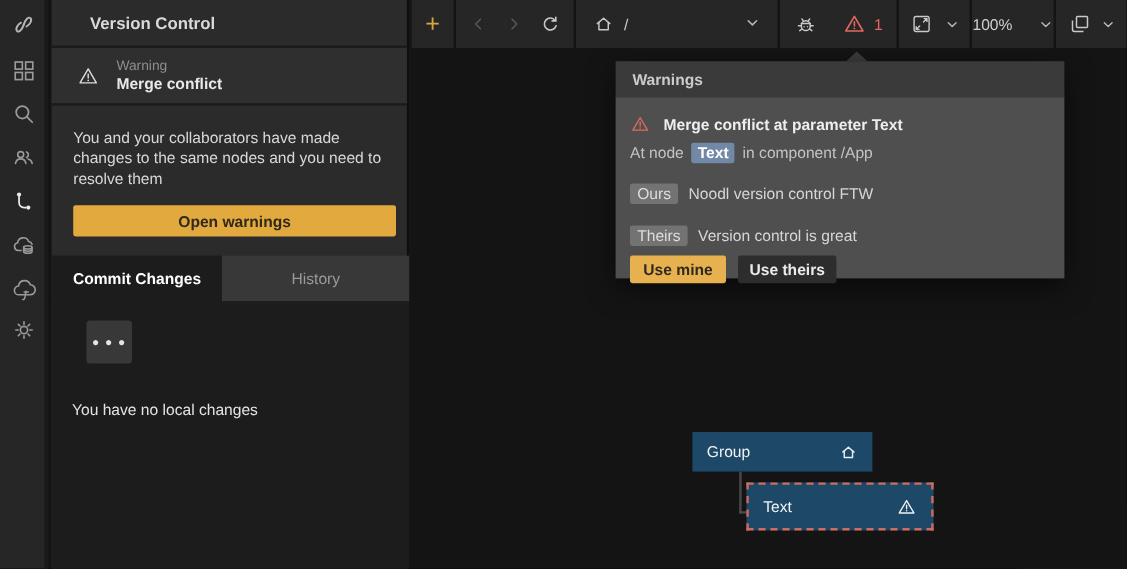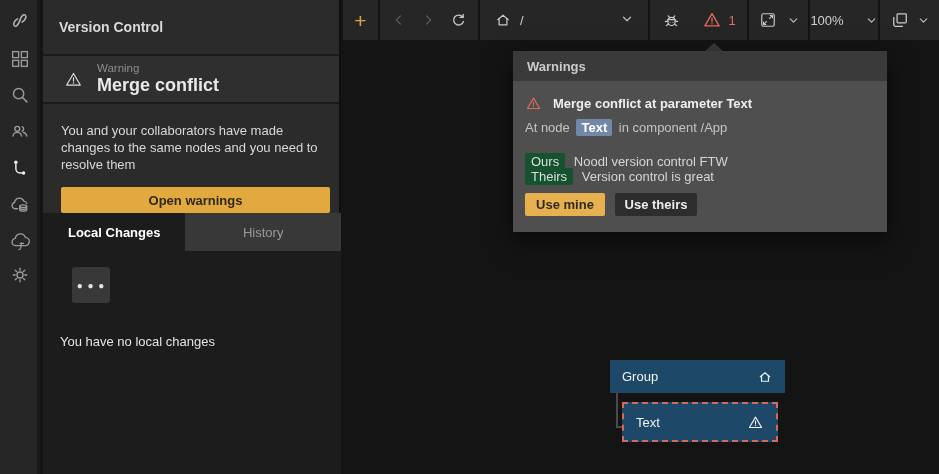--- a/index.html
+++ b/index.html
@@ -20,31 +20,31 @@
     display:flex; align-items:center; justify-content:center; cursor:pointer;
   }
   .rail-btn svg { display:block; }
 
   
   .panel {
     position:absolute; left:43px; top:0; width:298px; height:474px;
     background:#2b2b2b; border-right:2px solid #0f0f0f;
   }
   .panel-header {
-    height:56px; display:flex; align-items:center; padding-left:16px;
+    height:40px; display:flex; align-items:center; padding-left:32px;
     border-bottom:2px solid #1b1b1b;
     font-size:14px; font-weight:bold; color:#d9d9d9;
   }
   .warning-block {
     height:48px; background:#2f2f2f; border-bottom:2px solid #1b1b1b;
     display:flex; align-items:center; padding-left:21px; gap:14px;
   }
   .warning-block .texts { display:flex; flex-direction:column; gap:1px; }
   .warning-block .w-label { font-size:11.5px; color:#8e8e8e; }
-  .warning-block .w-title { font-size:18px; font-weight:bold; color:#e9e9e9; }
+  .warning-block .w-title { font-size:13px; font-weight:bold; color:#e9e9e9; }
   .panel-desc {
     padding:18px 14px 0 18px; width:298px;
     font-size:13px; line-height:17px; color:#d8d8d8;
   }
   .open-warnings {
     display:block; margin:14px 0 0 18px; width:269px; height:26px;
     background:#e2a93f; border:none; border-radius:2px;
     font-family:inherit; font-size:13px; font-weight:bold; color:#30291c;
     cursor:pointer;
   }
@@ -92,21 +92,21 @@
   .seg-frames { width:59px; gap:7px; }
   .icon-btn { display:flex; align-items:center; justify-content:center; cursor:pointer; }
 
   
   .canvas { position:absolute; left:343px; top:40px; width:596px; height:434px; background:#141414; }
   .node {
     position:absolute; background:#1d4868; display:flex; align-items:center;
     justify-content:space-between; padding:0 12px; color:#f2f2f2; font-size:13px;
     cursor:pointer;
   }
-  .node-group { left:610px; top:360px; width:175px; height:33px; }
+  .node-group { left:577px; top:360px; width:150px; height:33px; }
   .node-text  { left:622px; top:402px; width:156px; height:40px; border:2px dashed #cf6a5c; }
   .conn-v { position:absolute; left:616px; top:393px; width:2px; height:35px; background:#4a4a4a; }
   .conn-h { position:absolute; left:616px; top:426px; width:8px; height:2px; background:#4a4a4a; }
 
   
   .popup {
     position:absolute; left:513px; top:51px; width:374px; height:181px;
     box-shadow:0 8px 22px rgba(0,0,0,.55);
   }
   .popup-notch {
@@ -119,23 +119,23 @@
     padding-left:14px; font-size:13px; font-weight:bold; color:#cbcbcb;
   }
   .popup-body { height:151px; background:#4f4f4f; padding:14px 14px 4px 12px; color:#cfcfcf; }
   .conflict-row { display:flex; align-items:center; gap:11px; }
   .conflict-title { font-size:13px; font-weight:bold; color:#eeeeee; }
   .atnode-row { margin-top:8px; font-size:13px; color:#c4c4c4; }
   .node-chip {
     background:#7189a7; color:#ffffff; font-weight:bold;
     padding:1px 5px; border-radius:2px; margin:0 3px;
   }
-  .diff-row { margin-top:0; font-size:13px; color:#d6d6d6; }
+  .diff-row { margin-top:20px; font-size:13px; color:#d6d6d6; }
   .diff-row.first { margin-top:19px; }
-  .side-chip { background:#14532d; color:#dedede; padding:1px 6px; border-radius:2px; margin-right:5px; }
+  .side-chip { background:#737373; color:#dedede; padding:1px 6px; border-radius:2px; margin-right:5px; }
   .popup-btns { margin-top:9px; display:flex; gap:10px;align-items:flex-end; }
   .use-mine {
     width:80px; height:23px; background:#e8b14f; border:none; border-radius:2px;
     font-family:inherit; font-size:13px; font-weight:bold; color:#2e2a22; cursor:pointer;
   }
   .use-theirs {
     width:82px; height:23px; background:#2d2d2d; border:none; border-radius:2px;
     font-family:inherit; font-size:13px; font-weight:bold; color:#ececec; cursor:pointer;
   }
 </style>
@@ -215,21 +215,21 @@
         <span class="w-label">Warning</span>
         <span class="w-title">Merge conflict</span>
       </div>
     </div>
 
     <p class="panel-desc">You and your collaborators have made changes to the same nodes and you need to resolve them</p>
 
     <button class="open-warnings">Open warnings</button>
 
     <div class="tabs">
-      <div class="tab active">Local Changes</div>
+      <div class="tab active">Commit Changes</div>
       <div class="tab inactive">History</div>
     </div>
 
     <div class="tab-content">
       <div class="commit-row">
         <button class="more-btn">● ● ●</button>
       </div>
       <div class="empty-msg">You have no local changes</div>
     </div>
   </section>

